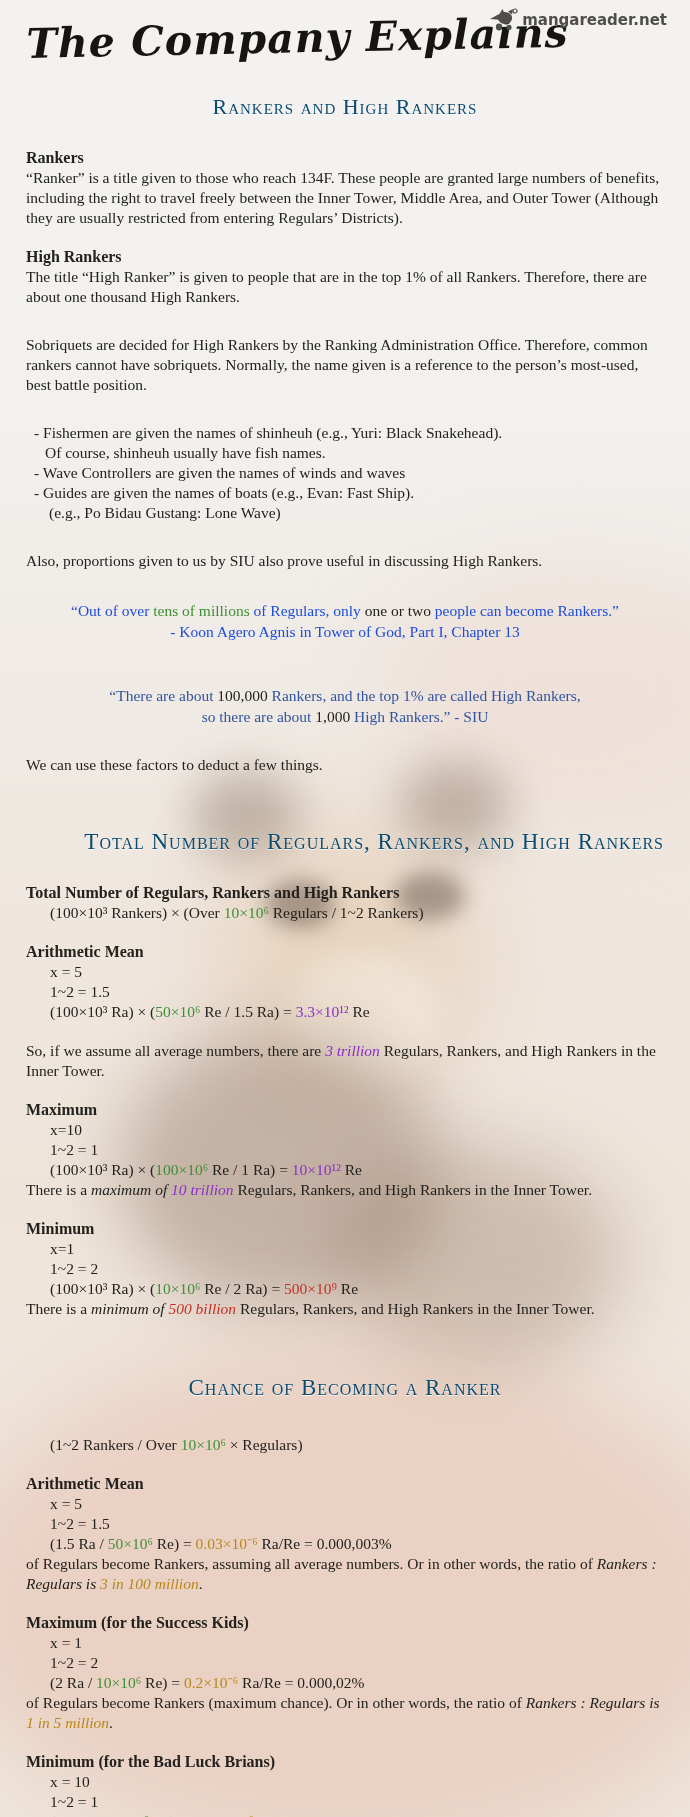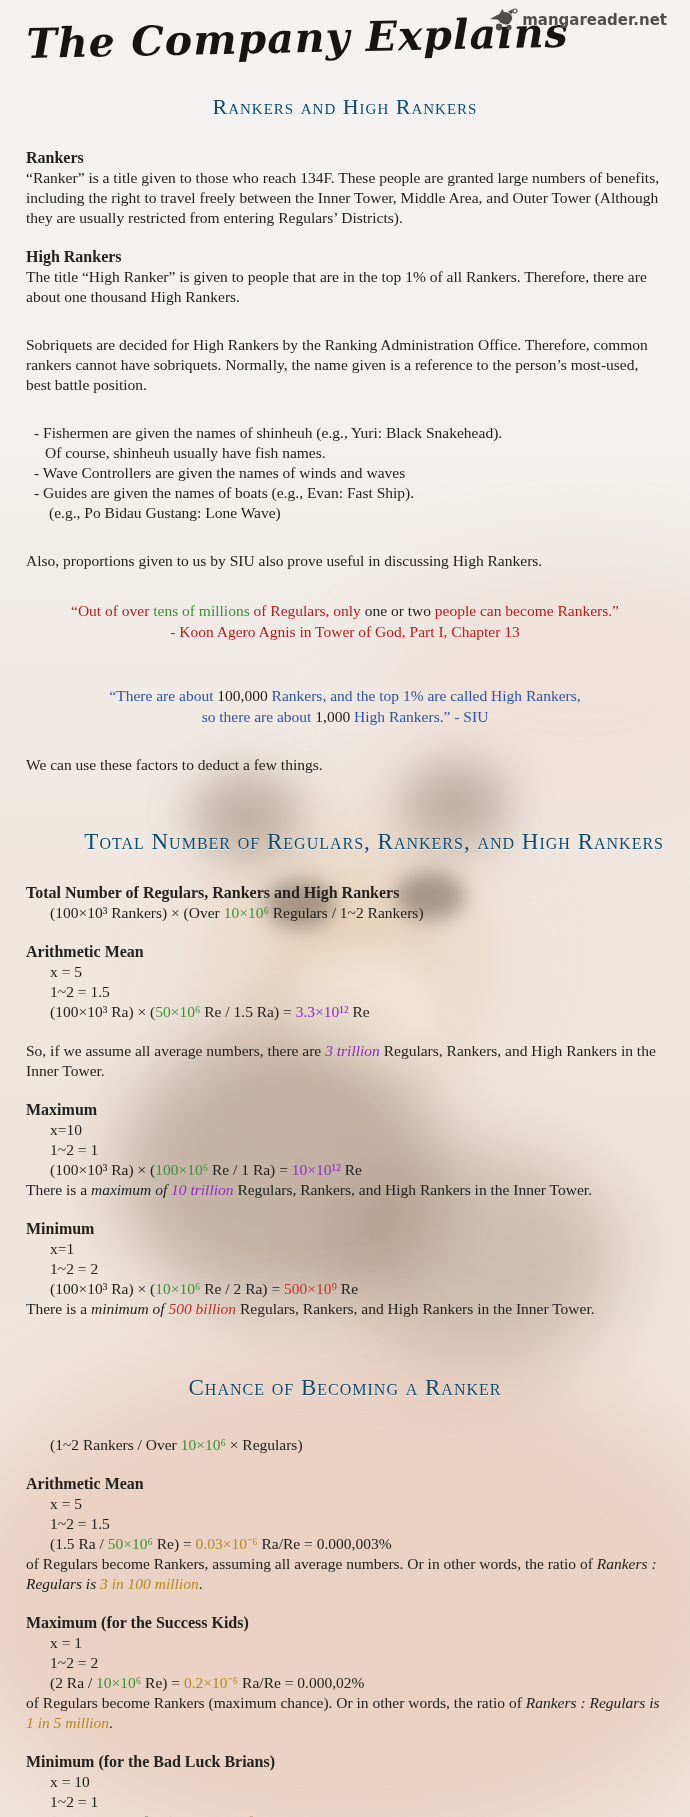--- a/index.html
+++ b/index.html
@@ -37,21 +37,21 @@
   .gap2{margin-top:28px;}
   .bh{font-weight:bold;font-size:16px;line-height:20px;}
   .ind{margin-left:24px;}
   .li{margin-left:8px;}
   .cont{margin-left:19px;}
   .cont2{margin-left:23px;}
   .quote{text-align:center;font-size:15.5px;line-height:20.5px;}
   .q1{margin-top:30px;}
   .q2{margin-top:44px;}
   
-  .b{color:#b91c1c;}
+  .b{color:#1d4ed8;}
   .b2{color:#31549f;}
   .g{color:#3f8f35;}
   .k{color:#23221f;}
   .p{color:#8c2fc7;text-align:center;}
   .r{color:#c43126;}
   .o{color:#b8871e;}
   .i{font-style:italic;}
   .ip{font-style:italic;color:#8c2fc7;}
   .ir{font-style:italic;color:#c43126;}
   .io{font-style:italic;color:#b8871e;}

